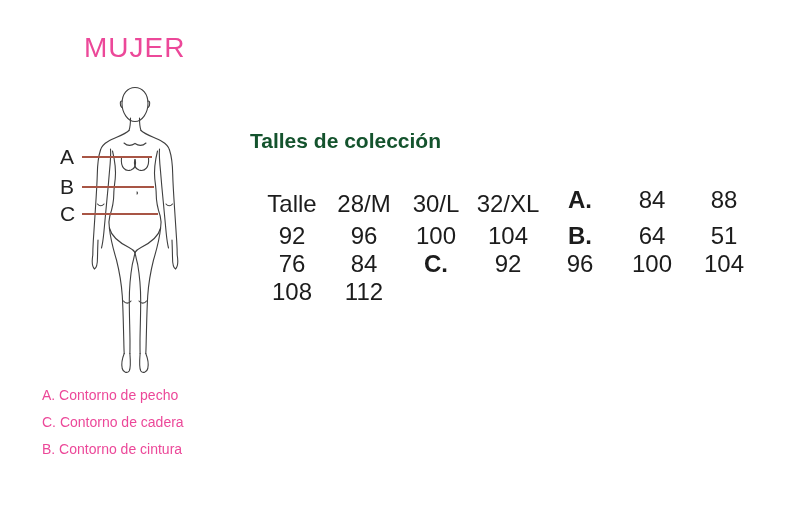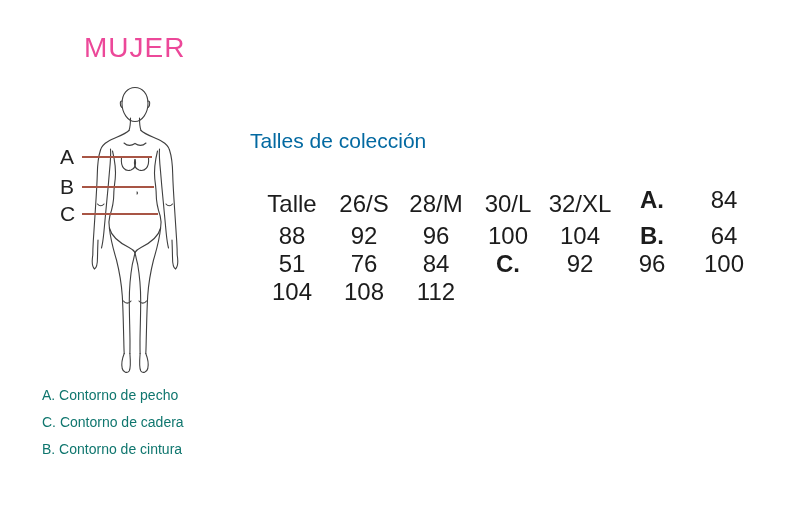--- a/index.html
+++ b/index.html
@@ -54,33 +54,33 @@
     height: 1.5px;
     background: #a85545;
   }
   .measure-line.a { left: 82px; top: 156px; width: 70px; }
   .measure-line.b { left: 82px; top: 186px; width: 72px; }
   .measure-line.c { left: 82px; top: 213px; width: 76px; }
 
   .legend { position: absolute; left: 42px; top: 382px; }
   .legend-item {
     font-size: 14px;
-    color: #0f766e;
+    color: #ec4899;
     line-height: 27px;
     white-space: nowrap;
   }
 
   
   .table-title {
     position: absolute;
     left: 250px;
     top: 129px;
     font-size: 21px;
-    font-weight: 400;
-    color: #0369a1;
+    font-weight: 700;
+    color: #14532d;
   }
   .size-table {
     position: absolute;
     left: 256px;
     top: 186px;
     display: grid;
     grid-template-columns: 72px 72px 72px 72px 72px 72px 72px;
     font-size: 24px;
   }
   .size-table .cell {
@@ -152,21 +152,20 @@
     <div class="legend-item">A. Contorno de pecho</div>
     <div class="legend-item">C. Contorno de cadera</div>
     <div class="legend-item">B. Contorno de cintura</div>
   </div>
 
   <div class="table-title">Talles de colección</div>
 
   <div class="size-table">
 
     <div class="cell head">Talle</div>
-    <div class="cell head">26/S</div>
     <div class="cell head">28/M</div>
     <div class="cell head">30/L</div>
     <div class="cell head">32/XL</div>
 
     <div class="cell rowlabel">A.</div>
     <div class="cell">84</div>
     <div class="cell">88</div>
     <div class="cell">92</div>
     <div class="cell">96</div>
     <div class="cell">100</div>

